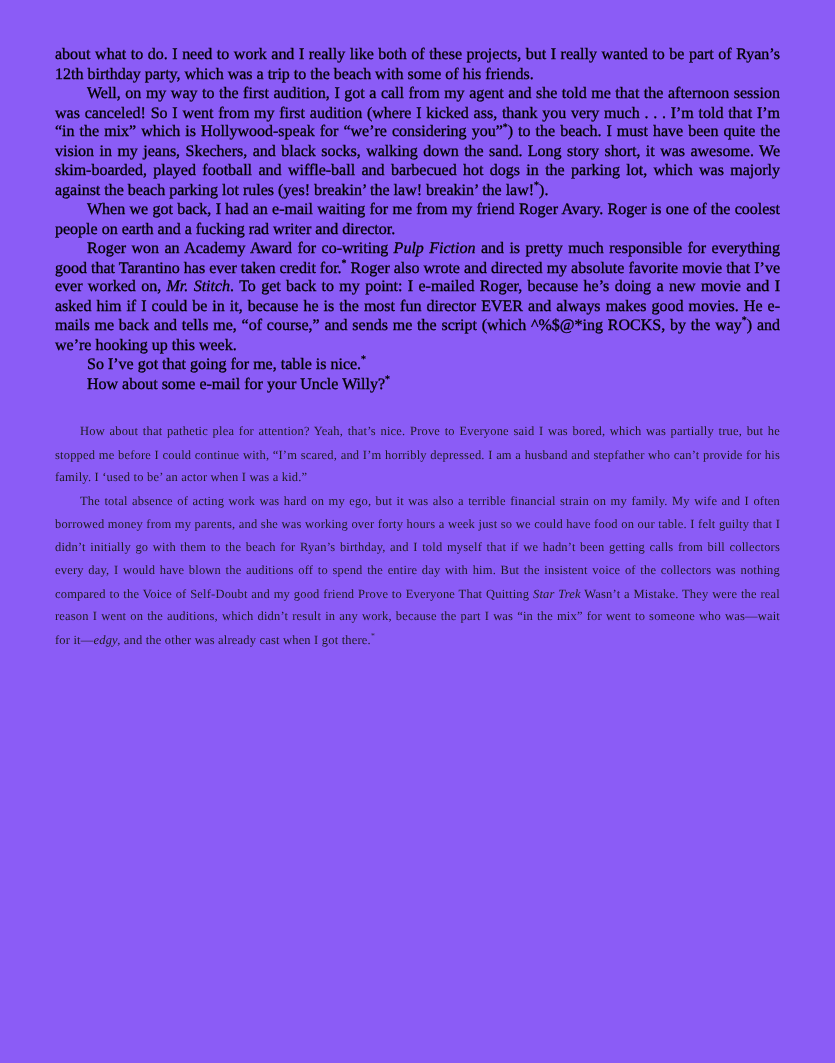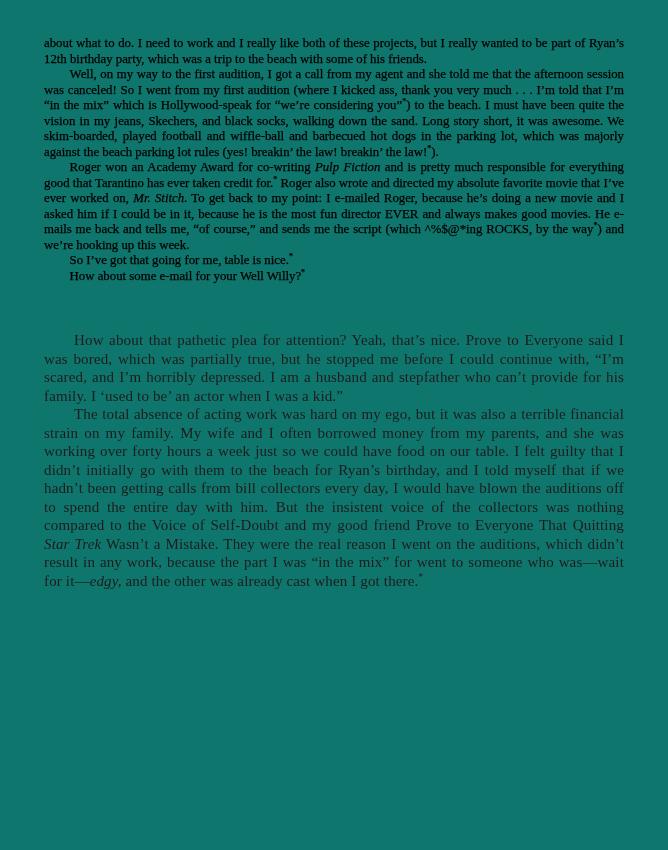--- a/index.html
+++ b/index.html
@@ -5,38 +5,38 @@
   html, body {
     margin: 0;
     padding: 0;
     background: #ffffff;
   }
   .page {
     position: relative;
     width: 668px;
     height: 850px;
     margin: 0 auto;
-    background: #0f766e;
+    background: #8b5cf6;
     box-sizing: border-box;
     padding: 36px 44px 0 44px;
     overflow: hidden;
   }
   .section {
     color: #000000;
   }
   .sec-blog {
     font-family: "Liberation Serif", serif;
     font-size: 12.8px;
     line-height: 15.5px;
     -webkit-text-stroke: 0.25px #000;
   }
   .sec-commentary {
-    margin-top: 47px;
+    margin-top: 22px;
     font-family: "Liberation Serif", serif;
-    font-size: 15px;
+    font-size: 10px;
     line-height: 18.5px;
     letter-spacing: 0.15px;
     color: #1c1c1c;
   }
   .section p.para {
     margin: 0;
     text-align: justify;
   }
   .section p.para.indent {
     text-indent: 2em;
@@ -49,21 +49,22 @@
   .section em {
   }
 </style>
 </head>
 <body>
 
 <div class="page">
   <div class="section sec-blog">
       <p class="para"><span>about what to do. I need to work and I really like both of these projects, but I really wanted to be part of Ryan’s 12th birthday party, which was a trip to the beach with some of his friends.</span></p>
       <p class="para indent"><span>Well, on my way to the first audition, I got a call from my agent and she told me that the afternoon session was canceled! So I went from my first audition (where I kicked ass, thank you very much . . . I’m told that I’m “in the mix” which is Hollywood-speak for “we’re considering you”</span><sup>*</sup><span>) to the beach. I must have been quite the vision in my jeans, Skechers, and black socks, walking down the sand. Long story short, it was awesome. We skim-boarded, played football and wiffle-ball and barbecued hot dogs in the parking lot, which was majorly against the beach parking lot rules (yes! breakin’ the law! breakin’ the law!</span><sup>*</sup><span>).</span></p>
+      <p class="para indent"><span>When we got back, I had an e-mail waiting for me from my friend Roger Avary. Roger is one of the coolest people on earth and a fucking rad writer and director.</span></p>
       <p class="para indent"><span>Roger won an Academy Award for co-writing </span><em>Pulp Fiction</em><span> and is pretty much responsible for everything good that Tarantino has ever taken credit for.</span><sup>*</sup><span> Roger also wrote and directed my absolute favorite movie that I’ve ever worked on, </span><em>Mr. Stitch</em><span>. To get back to my point: I e-mailed Roger, because he’s doing a new movie and I asked him if I could be in it, because he is the most fun director EVER and always makes good movies. He e-mails me back and tells me, “of course,” and sends me the script (which ^%$@*ing ROCKS, by the way</span><sup>*</sup><span>) and we’re hooking up this week.</span></p>
       <p class="para indent"><span>So I’ve got that going for me, table is nice.</span><sup>*</sup></p>
-      <p class="para indent"><span>How about some e-mail for your Well Willy?</span><sup>*</sup></p>
+      <p class="para indent"><span>How about some e-mail for your Uncle Willy?</span><sup>*</sup></p>
     </div>
   <div class="section sec-commentary">
       <p class="para indent"><span>How about that pathetic plea for attention? Yeah, that’s nice. Prove to Everyone said I was bored, which was partially true, but he stopped me before I could continue with, “I’m scared, and I’m horribly depressed. I am a husband and stepfather who can’t provide for his family. I ‘used to be’ an actor when I was a kid.”</span></p>
       <p class="para indent"><span>The total absence of acting work was hard on my ego, but it was also a terrible financial strain on my family. My wife and I often borrowed money from my parents, and she was working over forty hours a week just so we could have food on our table. I felt guilty that I didn’t initially go with them to the beach for Ryan’s birthday, and I told myself that if we hadn’t been getting calls from bill collectors every day, I would have blown the auditions off to spend the entire day with him. But the insistent voice of the collectors was nothing compared to the Voice of Self-Doubt and my good friend Prove to Everyone That Quitting </span><em>Star Trek</em><span> Wasn’t a Mistake. They were the real reason I went on the auditions, which didn’t result in any work, because the part I was “in the mix” for went to someone who was—wait for it—</span><em>edgy,</em><span> and the other was already cast when I got there.</span><sup>*</sup></p>
     </div>
 </div>
 
 </body></html>

